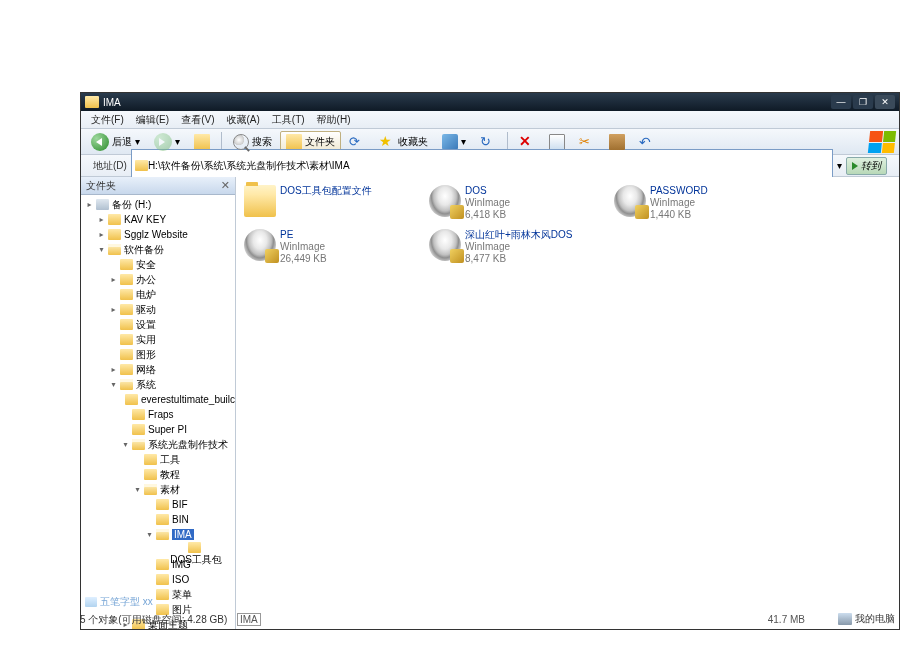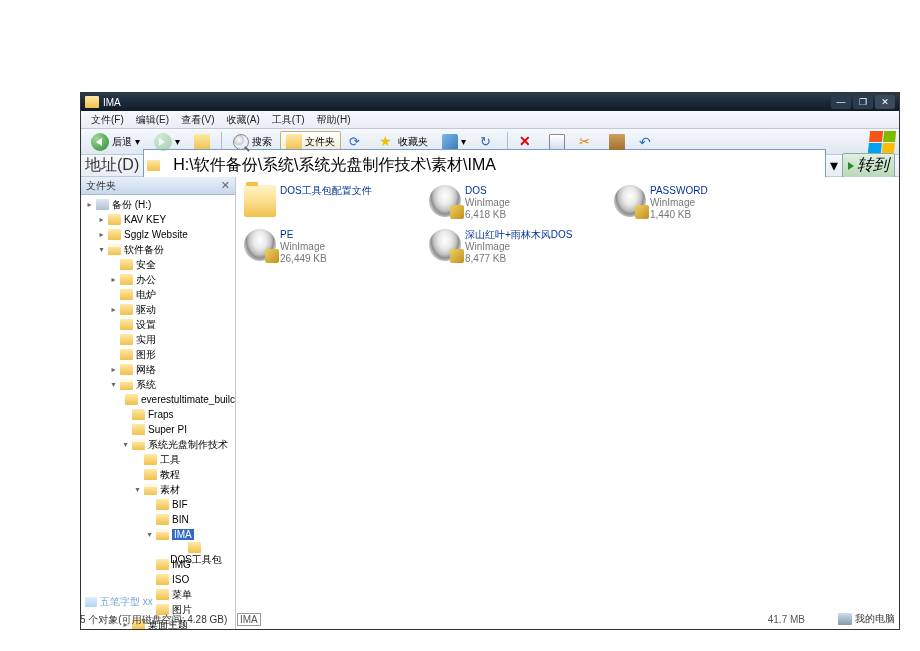--- a/index.html
+++ b/index.html
@@ -30,23 +30,23 @@
 .ticon.star { color: #f0c000; font-size: 14px; line-height: 14px; }
 .ticon.sync { color: #2a6ac0; font-size: 13px; }
 .ticon.views { background: linear-gradient(135deg,#7ab8e8,#3a78b8); border-radius: 2px; }
 .ticon.x { color: #d00; font-weight: bold; font-size: 14px; line-height: 14px; }
 .ticon.copy { background: linear-gradient(to bottom,#fff,#cfe0f0); border: 1px solid #888; border-radius: 1px; }
 .ticon.cut { color: #e08000; font-size: 13px; }
 .ticon.paste { background: linear-gradient(to bottom,#d0a060,#a07030); border-radius: 1px; position: relative; }
 .ticon.undo { color: #2a6ac0; font-size: 14px; }
 .winlogo { width: 26px; height: 22px; margin-left: auto; display: grid; grid-template: 1fr 1fr / 1fr 1fr; gap: 1px; transform: skewX(-6deg); }
 .winlogo div:nth-child(1){background:#f65314}.winlogo div:nth-child(2){background:#7cbb00}.winlogo div:nth-child(3){background:#00a1f1}.winlogo div:nth-child(4){background:#ffbb00}
-.addressbar { height: 22px; background: linear-gradient(to bottom,#f5f8fc,#e8eef5); border-bottom: 1px solid #c0cad6; display: flex; align-items: center; padding: 0 4px; gap: 4px; font-size: 16px; }
+.addressbar { height: 22px; background: linear-gradient(to bottom,#f5f8fc,#e8eef5); border-bottom: 1px solid #c0cad6; display: flex; align-items: center; padding: 0 12px; gap: 4px; font-size: 10px; }
 .addr-label { color: #333; }
-.addr-input { flex: 1; display: flex; align-items: center; background: #fff; border: 1px solid #7a9cc6; height: 33px; padding: 0 3px; gap: 13px; }
+.addr-input { flex: 1; display: flex; align-items: center; background: #fff; border: 1px solid #7a9cc6; height: 33px; padding: 0 3px; gap: 0; }
 .addr-input .fico { width: 13px; height: 11px; background: linear-gradient(to bottom,#ffe9a8,#f0c14b); border-radius: 1px; }
 .go-btn { display: flex; align-items: center; gap: 3px; padding: 1px 5px; border: 1px solid #8aa; background: linear-gradient(to bottom,#e0f0e0,#b8d8b8); border-radius: 2px; cursor: pointer; font-style: italic; }
 .go-btn .arr { width: 0; height: 0; border-top: 4px solid transparent; border-bottom: 4px solid transparent; border-left: 6px solid #2a8a2a; }
 .body { flex: 1; display: flex; overflow: hidden; }
 .sidebar { width: 155px; border-right: 1px solid #c0cad6; display: flex; flex-direction: column; }
 .side-header { height: 18px; background: linear-gradient(to bottom,#e8f0fa,#c8d8ec); border-bottom: 1px solid #a8b8cc; display: flex; align-items: center; justify-content: space-between; padding: 0 5px; font-size: 10px; color: #333; }
 .side-header .x { cursor: pointer; color: #666; font-size: 11px; }
 .tree { flex: 1; overflow: auto; padding: 2px 0; font-size: 10px; }
 .tree-node { display: flex; align-items: center; height: 15px; cursor: pointer; white-space: nowrap; }
 .tree-node .exp { width: 9px; height: 9px; display: flex; align-items: center; justify-content: center; color: #666; font-size: 8px; margin-right: 2px; }

